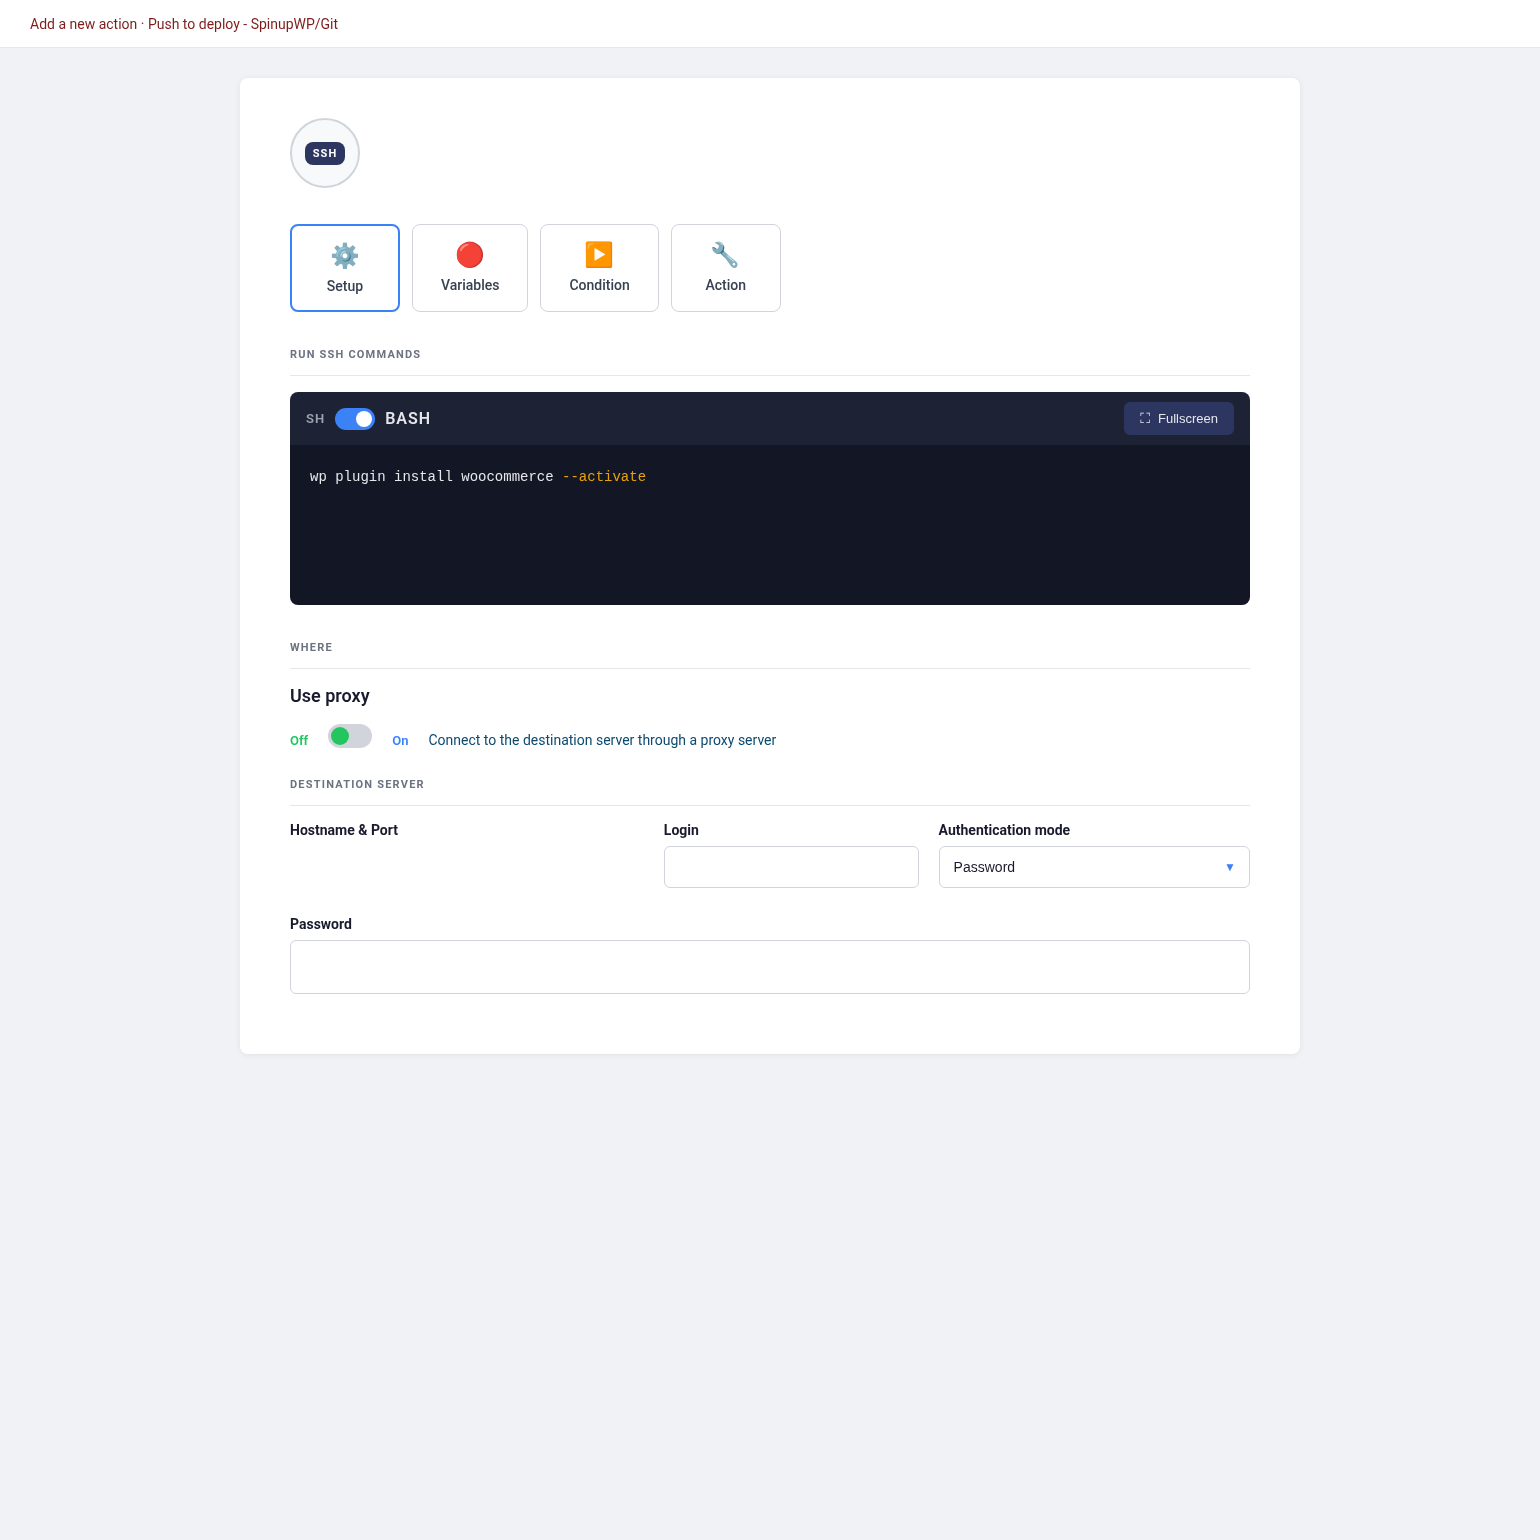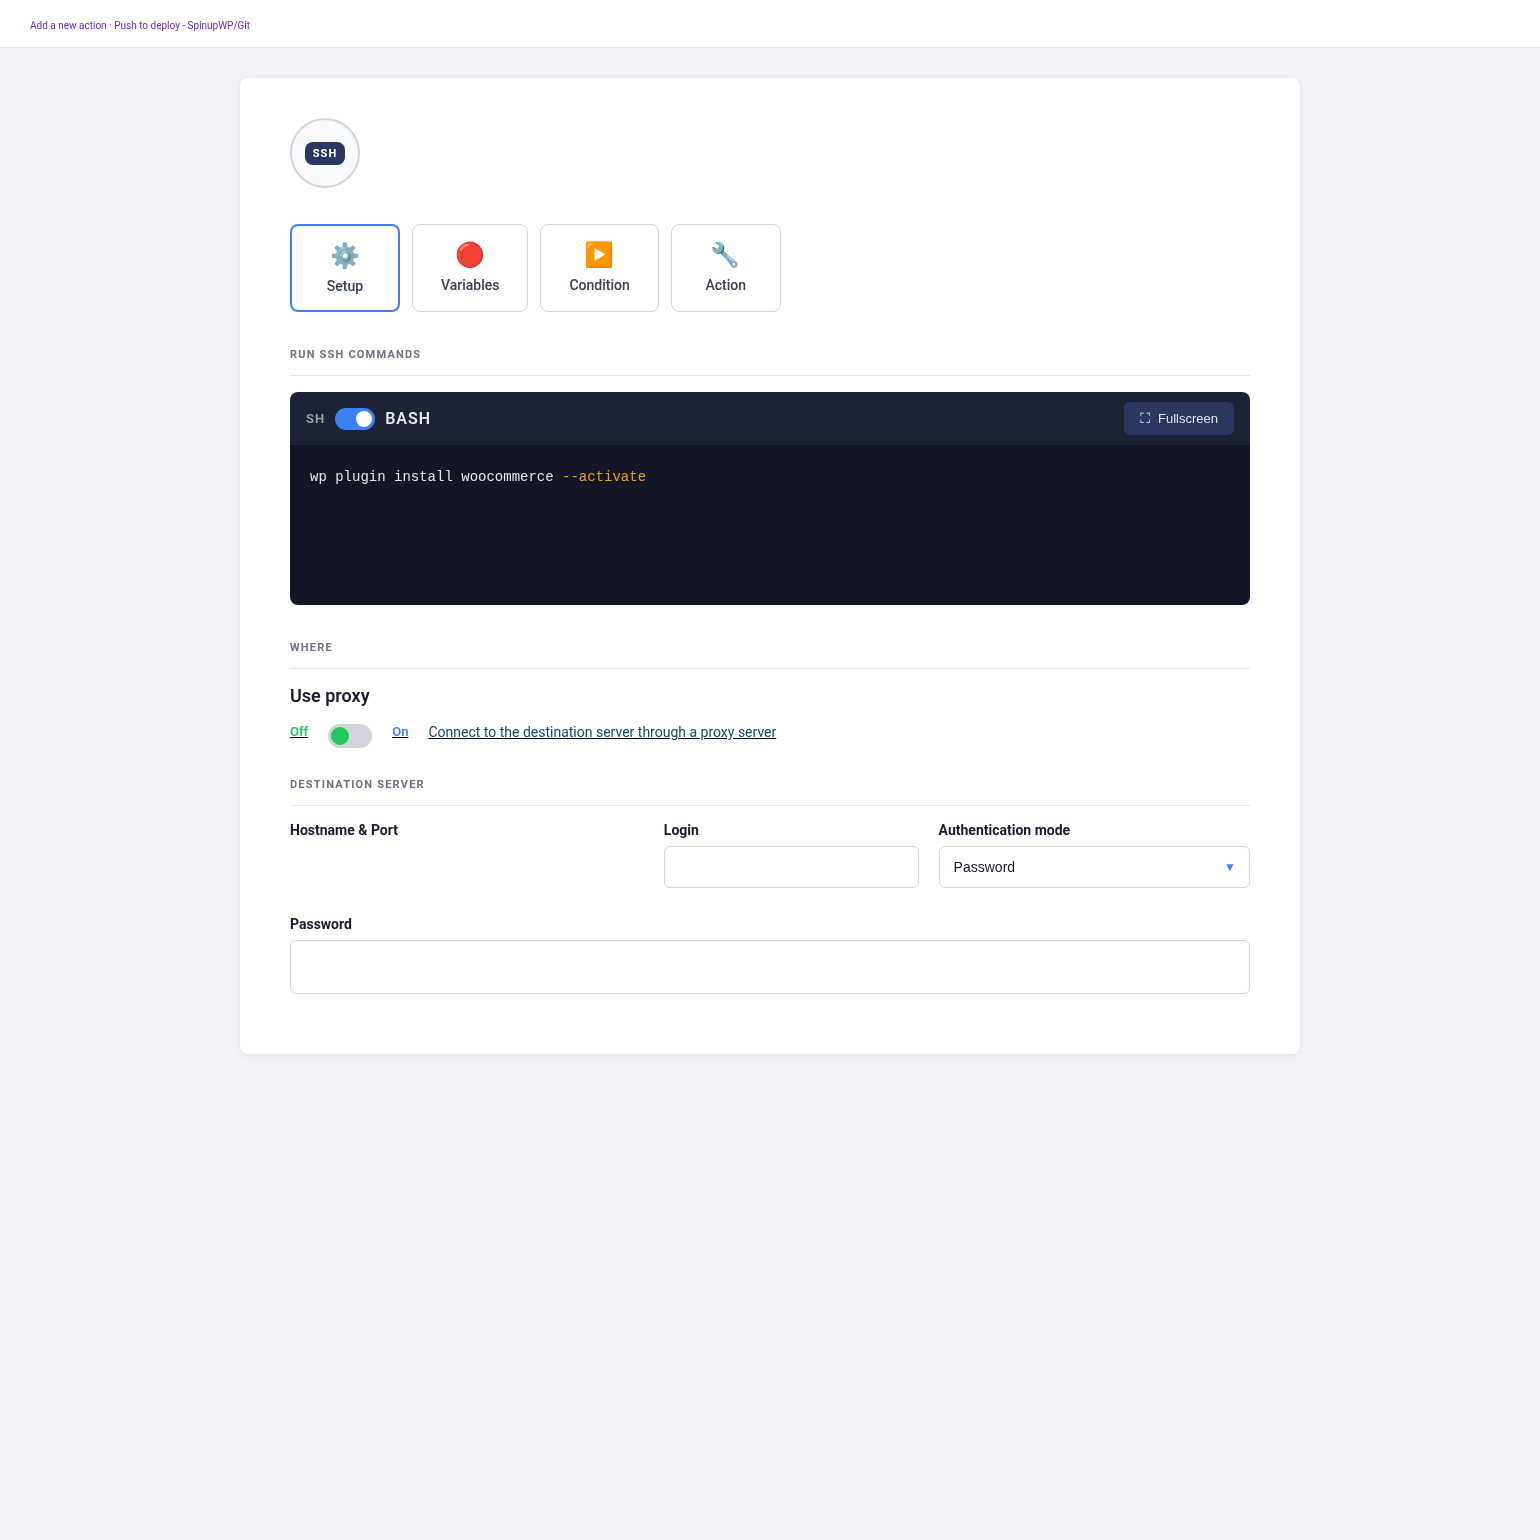--- a/index.html
+++ b/index.html
@@ -9,22 +9,22 @@
       min-height: 1540px;
     }
 
     .top-bar {
       background: #fff;
       padding: 14px 30px;
       border-bottom: 1px solid #e5e7eb;
     }
 
     .top-bar a {
-      color: #6d28d9;
-      font-size: 10px;
+      color: #7f1d1d;
+      font-size: 14px;
       text-decoration: none;
     }
 
     .main-container {
       background: #fff;
       margin: 30px auto;
       max-width: 1060px;
       border-radius: 8px;
       padding: 40px 50px 60px;
       box-shadow: 0 1px 6px rgba(0,0,0,0.07);
@@ -216,24 +216,23 @@
 
     .use-proxy-title {
       font-size: 18px;
       font-weight: 600;
       color: #1a1a2e;
       margin-bottom: 18px;
     }
 
     .proxy-toggle-row {
       display: flex;
-      align-items: flex-start;
+      align-items: flex-end;
       gap: 20px;
       margin-bottom: 30px;
-      text-decoration: underline;
     }
 
     .off-label {
       color: #22c55e;
       font-size: 13px;
       font-weight: 600;
     }
 
     .on-label {
       color: #3b82f6;

